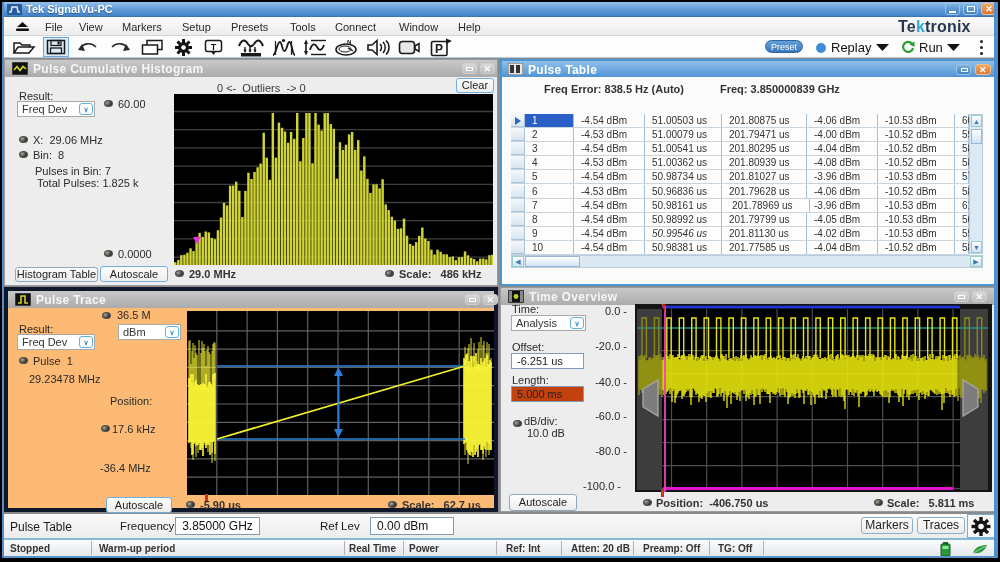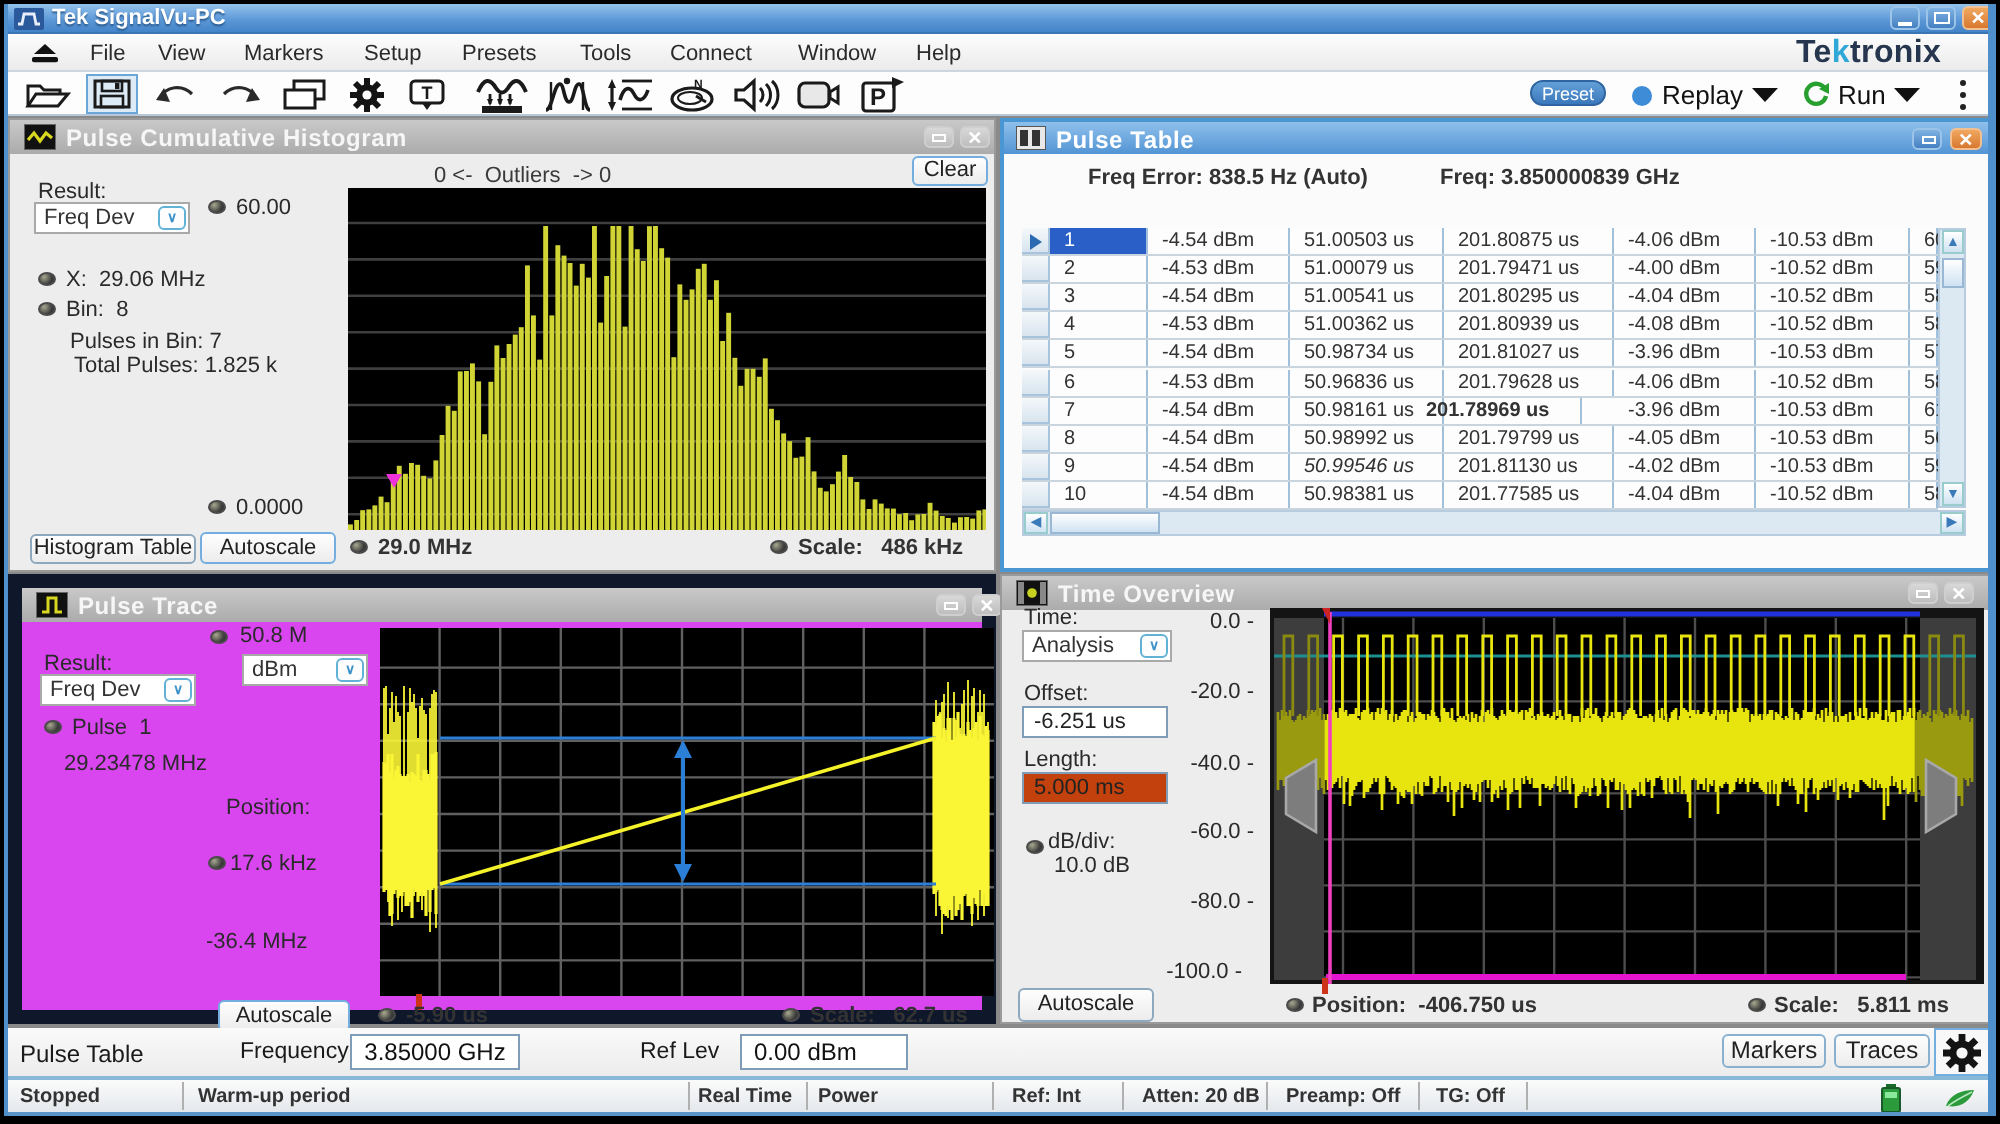--- a/index.html
+++ b/index.html
@@ -412,21 +412,21 @@
           <div class="cell" style="left:211px;width:85px;font-weight:normal;color:#333;line-height:14px;">201.79628 us</div>
           <div class="cell" style="left:296px;width:71px;font-weight:normal;color:#333;line-height:14px;">-4.06 dBm</div>
           <div class="cell" style="left:367px;width:77px;font-weight:normal;color:#333;line-height:14px;">-10.52 dBm</div>
           <div class="cell" style="left:444px;width:14px;font-weight:normal;color:#333;line-height:14px;">58</div>
         </div>
         <div class="abs" style="left:0;top:98.6px;width:458px;height:14.1px;border-bottom:1px solid #c8d4de;background:#fdfdfd">
           <div class="abs" style="left:0;top:0;width:14px;height:100%;background:linear-gradient(#f4f8fb,#d8e4ee);border-right:1px solid #a8c4dc;border-bottom:1px solid #a8c4dc"></div>
           <div class="cell" style="left:14px;width:49px;font-weight:normal;color:#333;line-height:14px;">7</div>
           <div class="cell" style="left:63px;width:71px;font-weight:normal;color:#333;line-height:14px;">-4.54 dBm</div>
           <div class="cell" style="left:134px;width:77px;font-weight:normal;color:#333;line-height:14px;">50.98161 us</div>
-          <div class="cell" style="left:195px;width:85px;font-weight:bold;color:#333;line-height:14px;">201.78969 us</div>
+          <div class="cell" style="left:214px;width:85px;font-weight:normal;color:#333;line-height:14px;">201.78969 us</div>
           <div class="cell" style="left:296px;width:71px;font-weight:normal;color:#333;line-height:14px;">-3.96 dBm</div>
           <div class="cell" style="left:367px;width:77px;font-weight:normal;color:#333;line-height:14px;">-10.53 dBm</div>
           <div class="cell" style="left:444px;width:14px;font-weight:normal;color:#333;line-height:14px;">61</div>
         </div>
         <div class="abs" style="left:0;top:112.7px;width:458px;height:14.1px;border-bottom:1px solid #c8d4de;background:#fdfdfd">
           <div class="abs" style="left:0;top:0;width:14px;height:100%;background:linear-gradient(#f4f8fb,#d8e4ee);border-right:1px solid #a8c4dc;border-bottom:1px solid #a8c4dc"></div>
           <div class="cell" style="left:14px;width:49px;font-weight:normal;color:#333;line-height:14px;">8</div>
           <div class="cell" style="left:63px;width:71px;font-weight:normal;color:#333;line-height:14px;">-4.54 dBm</div>
           <div class="cell" style="left:134px;width:77px;font-weight:normal;color:#333;line-height:14px;">50.98992 us</div>
           <div class="cell" style="left:211px;width:85px;font-weight:normal;color:#333;line-height:14px;">201.79799 us</div>
@@ -462,34 +462,34 @@
       </div>
 
       <div class="abs" style="left:0;top:155px;width:472px;height:13px;background:#dce8f2;border:1px solid #b8cce0">
         <div class="abs" style="left:0;top:0;width:12px;height:11px;background:linear-gradient(#fff,#cfe2f2);border:1px solid #9cc;color:#3a7ab8;font-size:7px;text-align:center;line-height:10px">◀</div>
         <div class="abs" style="left:13px;top:0;width:55px;height:11px;background:linear-gradient(#fff,#cfe2f2);border:1px solid #9ab8d4"></div>
         <div class="abs" style="left:458px;top:0;width:12px;height:11px;background:linear-gradient(#fff,#cfe2f2);border:1px solid #9cc;color:#3a7ab8;font-size:7px;text-align:center;line-height:10px">▶</div>
       </div>
     </div>
   </div>
 
-  <div class="abs" style="left:2px;top:229px;width:494px;height:225px;background:#d946ef;border:7px solid #0f172a">
+  <div class="abs" style="left:2px;top:229px;width:494px;height:225px;background:#fdba74;border:4px solid #0f172a">
     <div class="ptitle">
       <svg class="abs" style="left:7px;top:2px" width="16" height="13">
           <rect width="16" height="13" fill="#111" stroke="#666" stroke-width="1"></rect>
           <path d="M3 10 L6 10 L6 3 L10 3 L10 10 L13 10" stroke="#d8d820" stroke-width="1.5" fill="none"></path>
         </svg>
       <span class="abs" style="left:28px;top:2px">Pulse Trace</span>
       <div class="ptbtn" style="left:457px">
           <div class="abs" style="left:3px;top:3px;width:7px;height:4px;border:1px solid #fff"></div>
         </div>
       <div class="ptbtn" style="left:475px;font-size:9px;line-height:10px">✕</div>
     </div>
     <div class="bullet" style="left:94px;top:21px"></div>
-    <span class="abs t11" style="left:109px;top:18px">50.8 M</span>
+    <span class="abs t11" style="left:109px;top:18px">36.5 M</span>
     <div class="combo" style="left:110px;top:33px;width:63px;height:16px">
         <span style="position:absolute;left:4px;top:1px">dBm</span>
         <div class="cbtn">∨</div>
       </div>
     <span class="abs t11" style="left:11px;top:32px">Result:</span>
     <div class="combo" style="left:9px;top:43px;width:78px;height:16px">
         <span style="position:absolute;left:4px;top:1px">Freq Dev</span>
         <div class="cbtn">∨</div>
       </div>
     <div class="bullet" style="left:11px;top:66px"></div>

